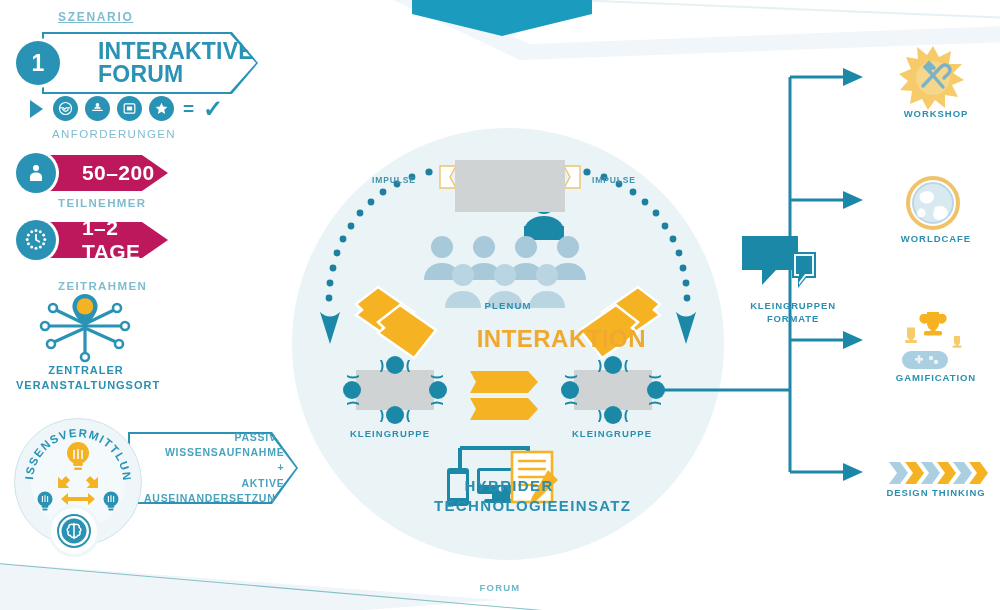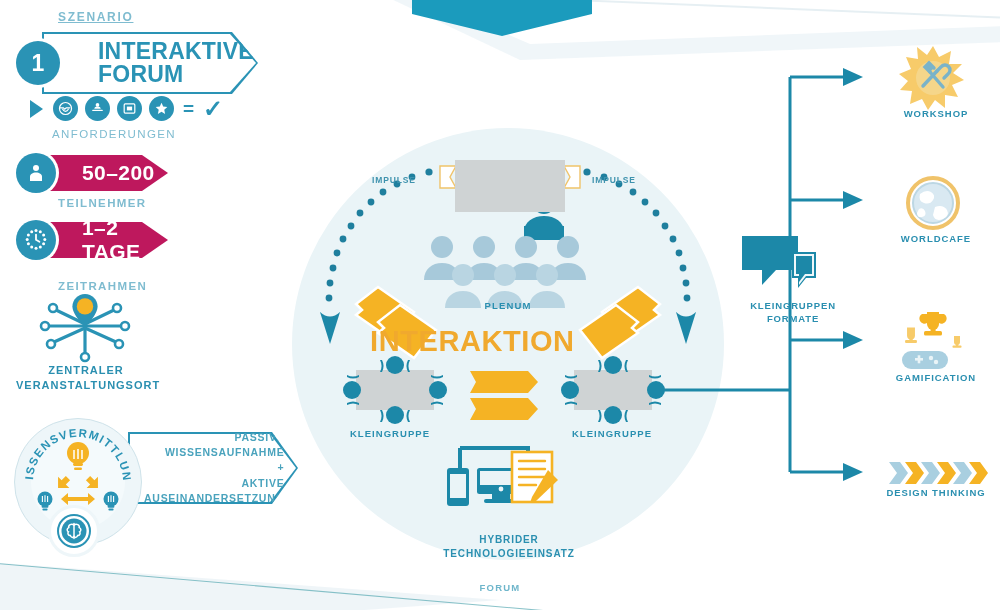--- a/index.html
+++ b/index.html
@@ -115,26 +115,26 @@
     display:flex;align-items:center;justify-content:center;z-index:7;
   }
   #impulsvortrag-ribbon .txt{color:#2a7f9b;font-weight:800;font-size:9.5px;letter-spacing:.08em;}
   #screen{left:455px;top:160px;width:110px;height:52px;background:#cfd3d4;}
 
   #impulse-l{left:372px;top:175px;font-size:8.5px;letter-spacing:.1em;color:#3f93ae;font-weight:700;}
   #impulse-r{left:592px;top:175px;font-size:8.5px;letter-spacing:.1em;color:#3f93ae;font-weight:700;}
 
   #plenum-label{left:458px;top:300px;width:100px;font-size:9.5px;letter-spacing:.12em;}
   #interaktion{
-    left:370px;top:325px;width:276px;text-align:left;
-    color:#f0a92e;font-weight:800;font-size:29px;letter-spacing:.02em;
+    left:370px;top:325px;width:276px;text-align:right;
+    color:#f0a92e;font-weight:800;font-size:24px;letter-spacing:.02em;
   }
   #kg-left-label{left:335px;top:428px;width:110px;font-size:9.5px;letter-spacing:.11em;}
   #kg-right-label{left:552px;top:428px;width:120px;font-size:9.5px;letter-spacing:.11em;}
-  #hybrid-label{left:434px;top:533px;width:150px;font-size:10px;letter-spacing:.09em;line-height:1.35;}
+  #hybrid-label{left:434px;top:476px;width:150px;font-size:15px;letter-spacing:.09em;line-height:1.35;}
   #forum-bottom{left:440px;top:582px;width:120px;font-size:9.5px;letter-spacing:.13em;}
 
   
   #kgf-label{left:728px;top:292px;width:130px;font-size:9.5px;letter-spacing:.09em;line-height:1.35;margin-top:8px;}
   .fmt-label{position:absolute;width:140px;font-size:9.5px;letter-spacing:.1em;}
   #workshop-label{left:866px;top:108px;}
   #worldcafe-label{left:866px;top:233px;}
   #gamification-label{left:866px;top:372px;}
   #designthinking-label{left:866px;top:487px;}
 </style>

